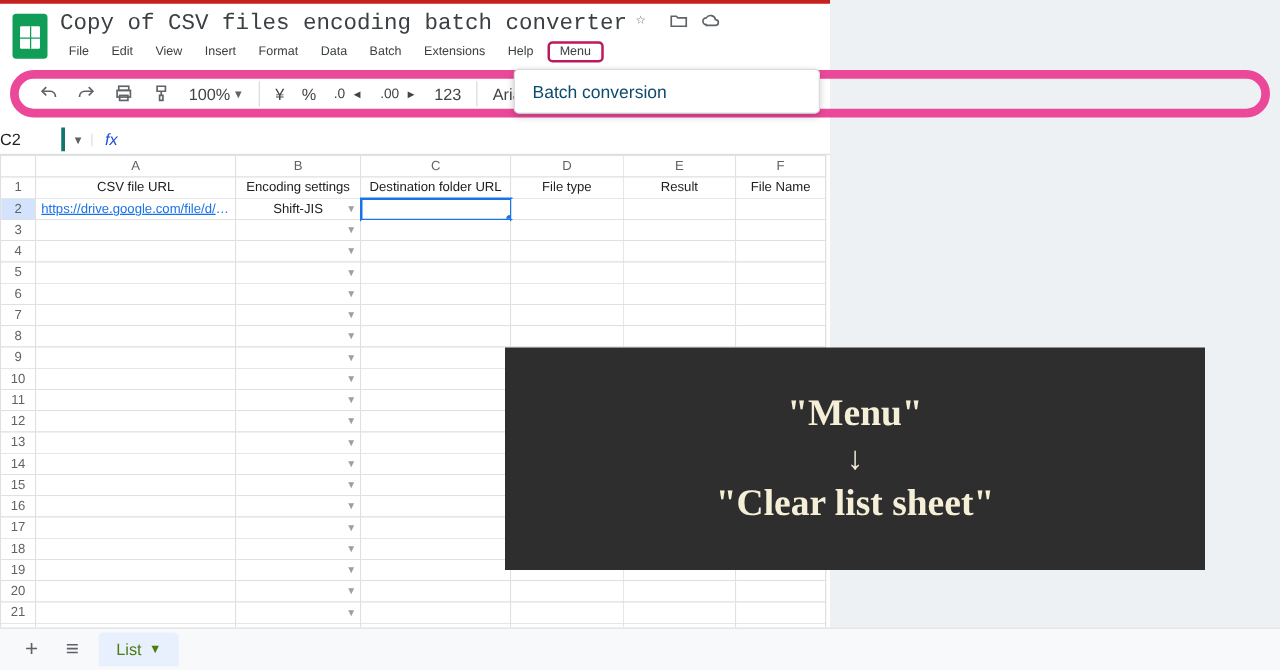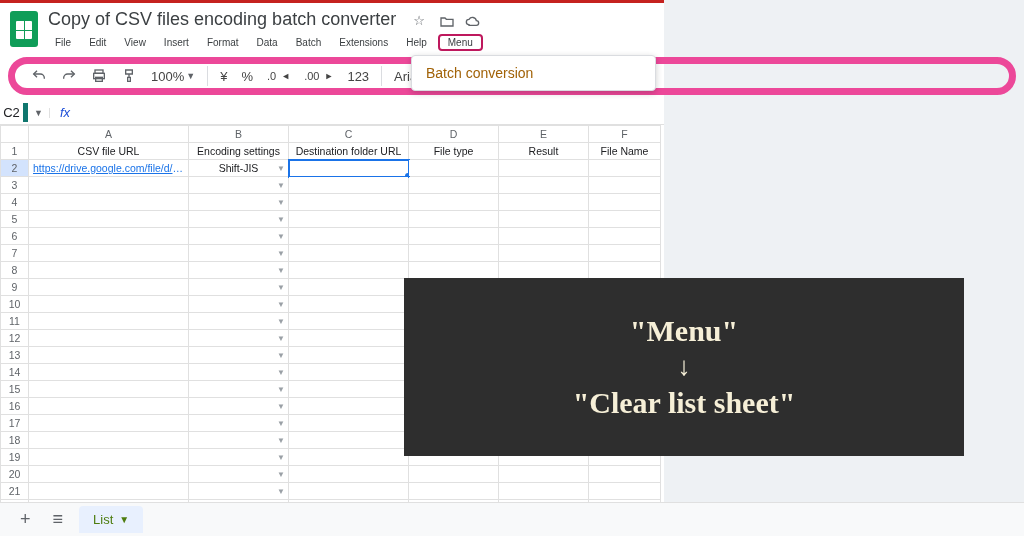--- a/index.html
+++ b/index.html
@@ -23,21 +23,21 @@
   .sheets-logo::before{
     content:""; position:absolute; left:6px; right:6px; top:10px; bottom:8px;
     background:#fff; border-radius:1px;
   }
   .sheets-logo::after{
     content:""; position:absolute; left:6px; right:6px; top:10px; bottom:8px;
     background:
       linear-gradient(#0f9d58,#0f9d58) center/100% 1px no-repeat,
       linear-gradient(#0f9d58,#0f9d58) center/1px 100% no-repeat;
   }
-  .title-row { display:flex; align-items:flex-end; gap:17px; }
+  .title-row { display:flex; align-items:flex-start; gap:7px;font-family:Liberation Mono, monospace; }
   .doc-title { font-size:18px; color:#3c4043; font-weight:400; }
   .title-icons { display:flex; gap:10px; color:#5f6368; }
   .title-icons svg, .title-icons .glyph { width:16px; height:16px; }
   .menubar { display:flex; gap:4px; margin-top:4px; font-size:10px; color:#3c4043; }
   .menubar .mitem { padding:3px 7px; border-radius:4px; cursor:default; }
   .menubar .mitem.highlight { border:2px solid #be185d; background:#fff; padding:1px 8px; }
   
   .toolbar {
     display:flex; align-items:center; gap:2px;
     padding:4px 10px; margin:6px 8px 0 8px;
@@ -48,25 +48,25 @@
   .sep { width:1px; height:20px; background:#dadce0; margin:0 4px; }
   .tbtn svg { width:16px; height:16px; }
   .zoom { font-size:13px; }
   .font-name { min-width:60px; }
   
   .dropdown {
     position:absolute; top:55px; left:411px; width:245px;
     background:#fff; border:1px solid #dadce0; border-radius:4px;
     box-shadow:0 2px 6px rgba(0,0,0,.2); z-index:20; padding:2px 0;
   }
-  .dropdown .ditem { padding:7px 14px; font-size:14px; color:#a16207; }
+  .dropdown .ditem { padding:7px 14px; font-size:14px; color:#0c4a6e; }
   .dropdown .ditem.highlight { outline:3px solid #d93025; outline-offset:-2px; margin:1px; }
   
   .fx-row { display:flex; align-items:center; height:24px; border-bottom:1px solid #e0e0e0; margin-top:6px; font-size:13px; }
-  .name-box { width:28px; text-align:center; padding:2px 0; border-right:5px solid #0f766e; }
+  .name-box { width:52px; padding:2px 0; border-right:3px solid #0f766e; }
   .name-drop { color:#5f6368; font-size:9px; padding:0 6px; border-right:1px solid #e0e0e0; }
   .fx { font-style:italic; color:#1d4ed8; padding:0 10px; }
   
   .grid { position:relative; }
   table.sheet { border-collapse:collapse; width:660px; table-layout:fixed; }
   table.sheet th, table.sheet td {
     border:1px solid #e0e0e0; height:17px; font-size:10.5px;
     text-align:center; overflow:hidden; white-space:nowrap; text-overflow:ellipsis;
     position:relative; background:#fff;
   }

